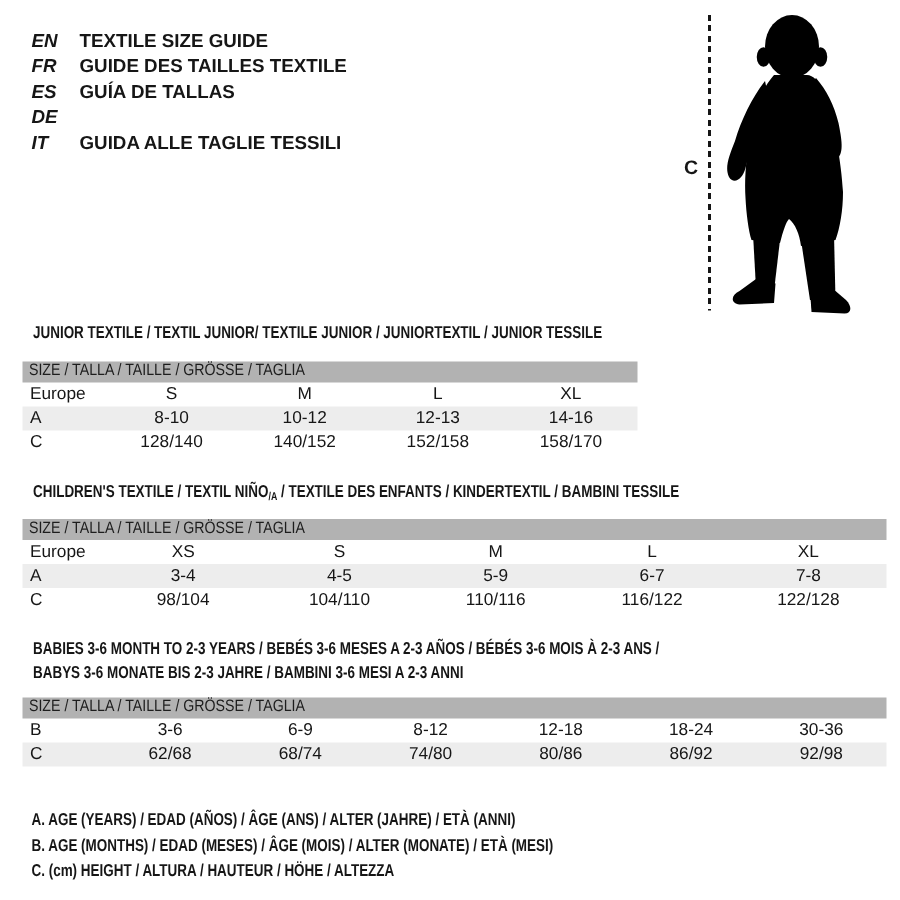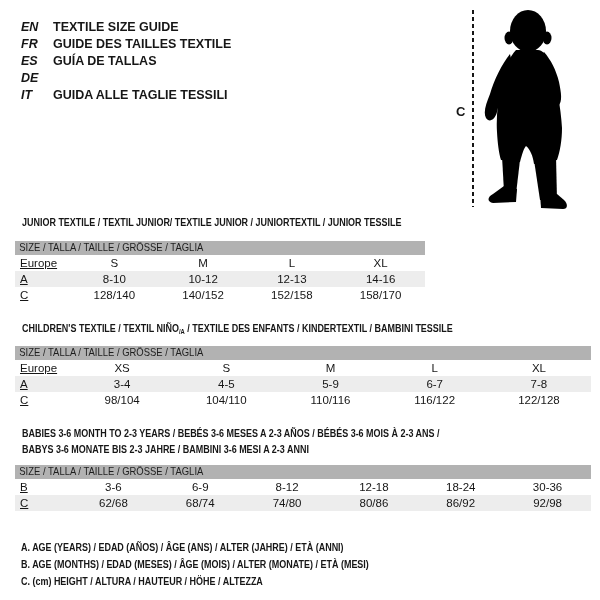--- a/index.html
+++ b/index.html
@@ -40,21 +40,21 @@
   .table { position:absolute; }
   #table1 { left:15px; top:241px; width:410px; }
   #table2 { left:15px; top:346px; width:576px; }
   #table3 { left:15px; top:465px; width:576px; }
   .size-bar { height:14px; display:flex; align-items:flex-start; }
   .size-bar .cond {
     font-size:11px; color:#1d1d1d; padding-left:5px;
     transform:scaleX(0.86); transform-origin:0 50%; white-space:nowrap;
   }
   .trow { display:flex; align-items:center; height:16px; font-size:11.5px; }
-  .rlabel { width:55px; padding-left:5px;text-decoration:underline; }
+  .rlabel { width:55px; padding-left:5px; }
   .cell { flex:1; text-align:center; }
 
   
   .notes { position:absolute; left:21px; top:539px; }
   .note {
     font-size:11.5px; font-weight:700; line-height:17px;
     transform:scaleX(0.78); transform-origin:0 50%; white-space:nowrap;
   }
 </style>
 </head>

